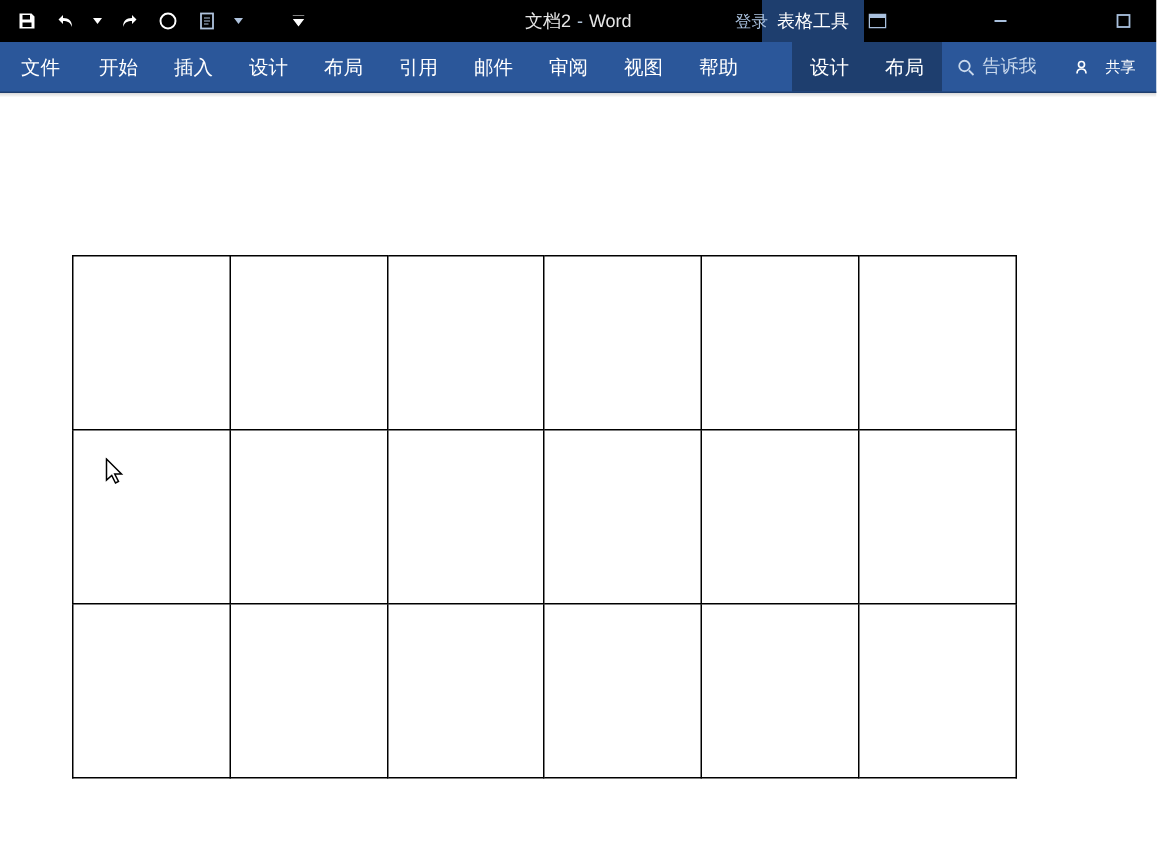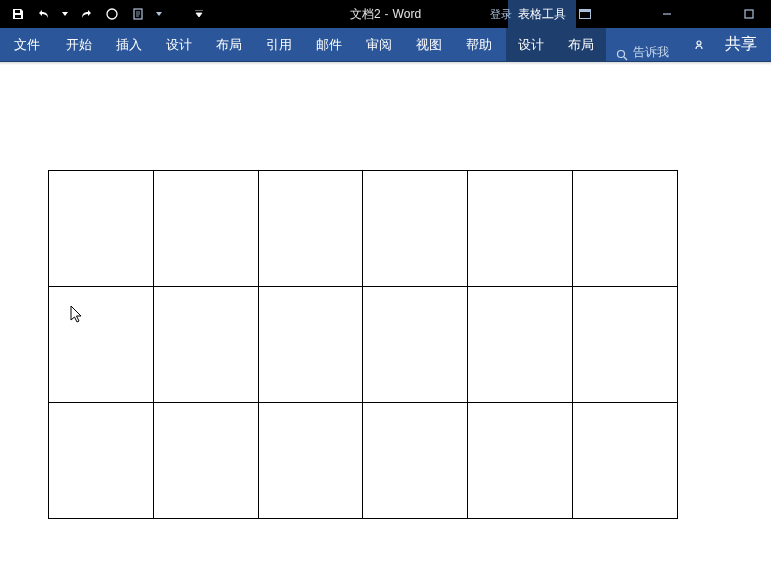--- a/index.html
+++ b/index.html
@@ -105,34 +105,34 @@
     }
     .ribbon-tab.file { padding: 0 14px; }
     .ribbon-right {
       margin-left: auto;
       display: flex;
       align-items: stretch;
     }
     .ribbon-tab.context { background: #1e3e6e; }
     .tell-me {
       display: flex;
-      align-items: flex-end;
+      align-items: center;
       padding: 0 10px;
       color: #c8d8ec;
       font-size: 12px;
       gap: 5px;
       cursor: text;
     }
     .share-btn {
       display: flex;
       align-items: center;
       padding: 0 14px;
       color: #fff;
-      font-size: 16px;
-      gap: 20px;
+      font-size: 10px;
+      gap: 10px;
       cursor: pointer;
       font-family: Liberation Mono, monospace;
     }
     .ribbon-shadow {
       height: 3px;
       background: linear-gradient(to bottom, rgba(0,0,0,0.15), transparent);
     }
     .document-area {
       background: #fff;
       height: calc(577px - 28px - 34px - 3px);

